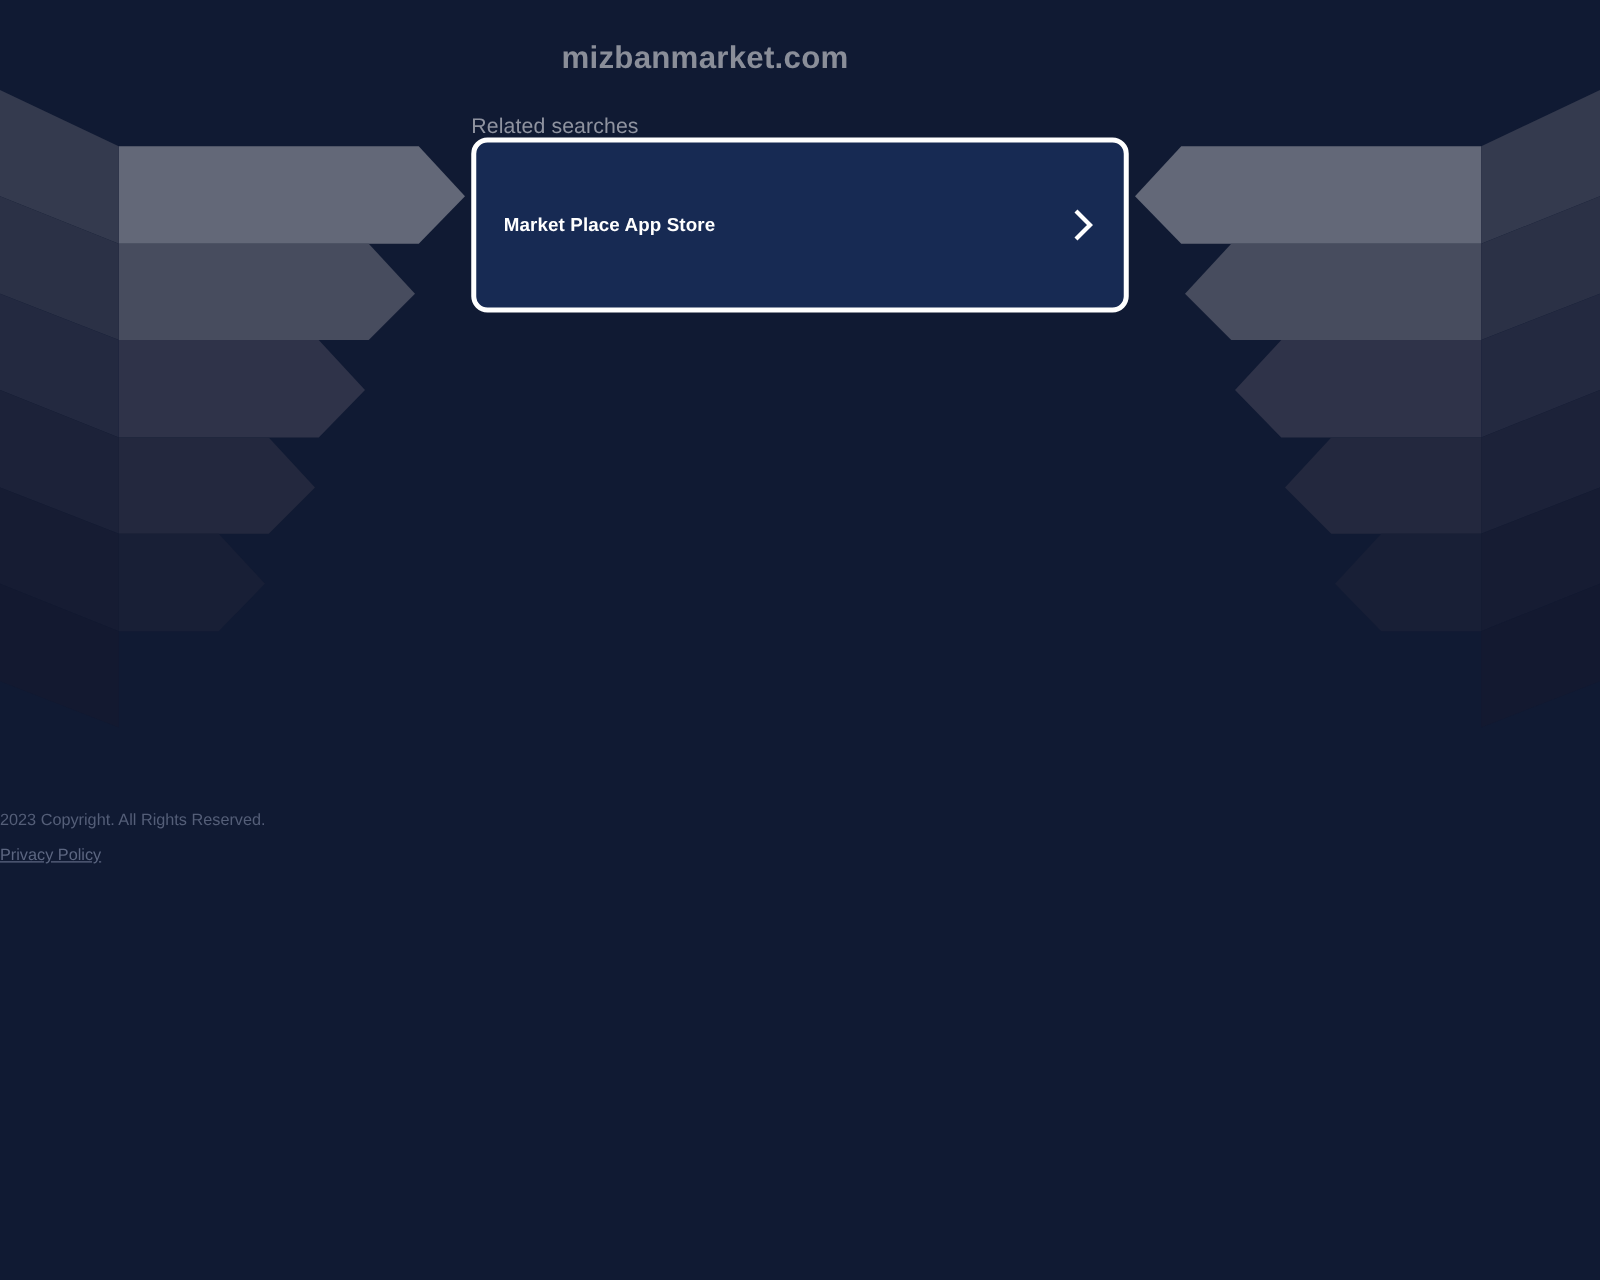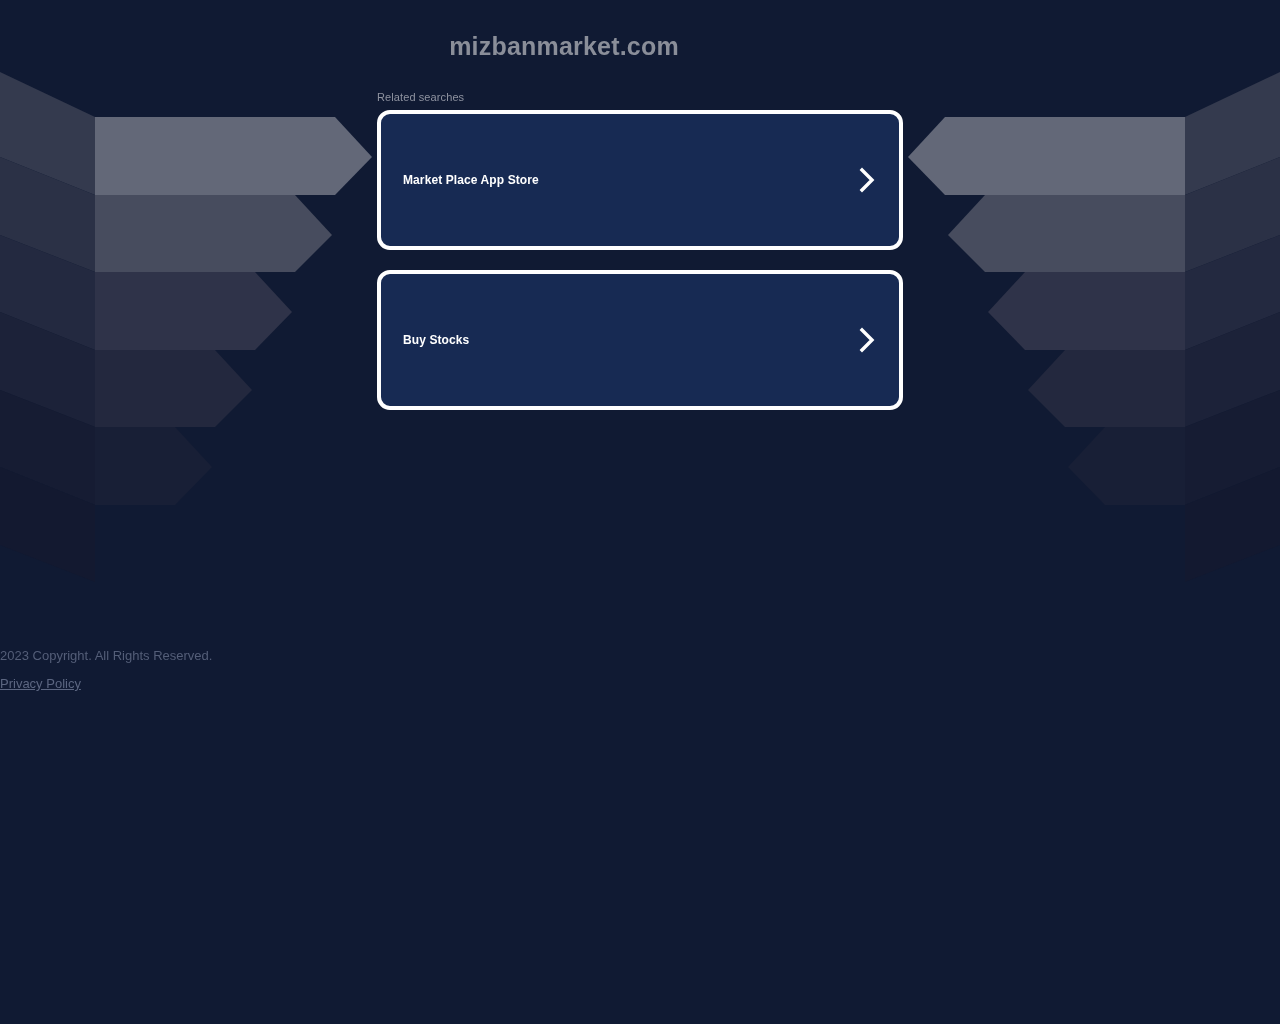--- a/index.html
+++ b/index.html
@@ -44,21 +44,21 @@
     font-size:25px;
     font-weight:bold;
     color:#8a8e99;
     letter-spacing:0.2px;
   }
 
   #related-label {
     position:absolute;
     top:91px;
     left:377px;
-    font-size:11px;
+    font-size:17px;
     color:#8f93a0;
     letter-spacing:0.1px;
   }
 
   #cards {
     position:absolute;
     top:110px;
     left:377px;
     width:526px;
   }
@@ -71,21 +71,21 @@
     border:4px solid #ffffff;
     border-radius:13px;
     display:flex;
     align-items:center;
     justify-content:space-between;
     padding:0 22px 0 22px;
     cursor:pointer;
   }
 
   .card-label {
-    font-size:12px;
+    font-size:15px;
     font-weight:bold;
     color:#ffffff;
     letter-spacing:0.1px;
   }
 
   .chevron-icon {
     width:16px;
     height:26px;
     flex:0 0 auto;
     display:block;
@@ -160,26 +160,20 @@
   <div id="cards">
 
     <div class="card">
       <span class="card-label">Market Place App Store</span>
       <svg class="chevron-icon" viewBox="0 0 16 26" aria-hidden="true">
         <polyline points="3,3 13,13 3,23" fill="none" stroke="#ffffff" stroke-width="3.4" stroke-linecap="square" stroke-linejoin="miter"></polyline>
       </svg>
     </div>
 
 
-    <div class="card">
-      <span class="card-label">Buy Stocks</span>
-      <svg class="chevron-icon" viewBox="0 0 16 26" aria-hidden="true">
-        <polyline points="3,3 13,13 3,23" fill="none" stroke="#ffffff" stroke-width="3.4" stroke-linecap="square" stroke-linejoin="miter"></polyline>
-      </svg>
-    </div>
 
   </div>
 
   <div id="footer">
     <div id="copyright">2023 Copyright. All Rights Reserved.</div>
     <a id="privacy-link">Privacy Policy</a>
   </div>
 
 </div>
 

